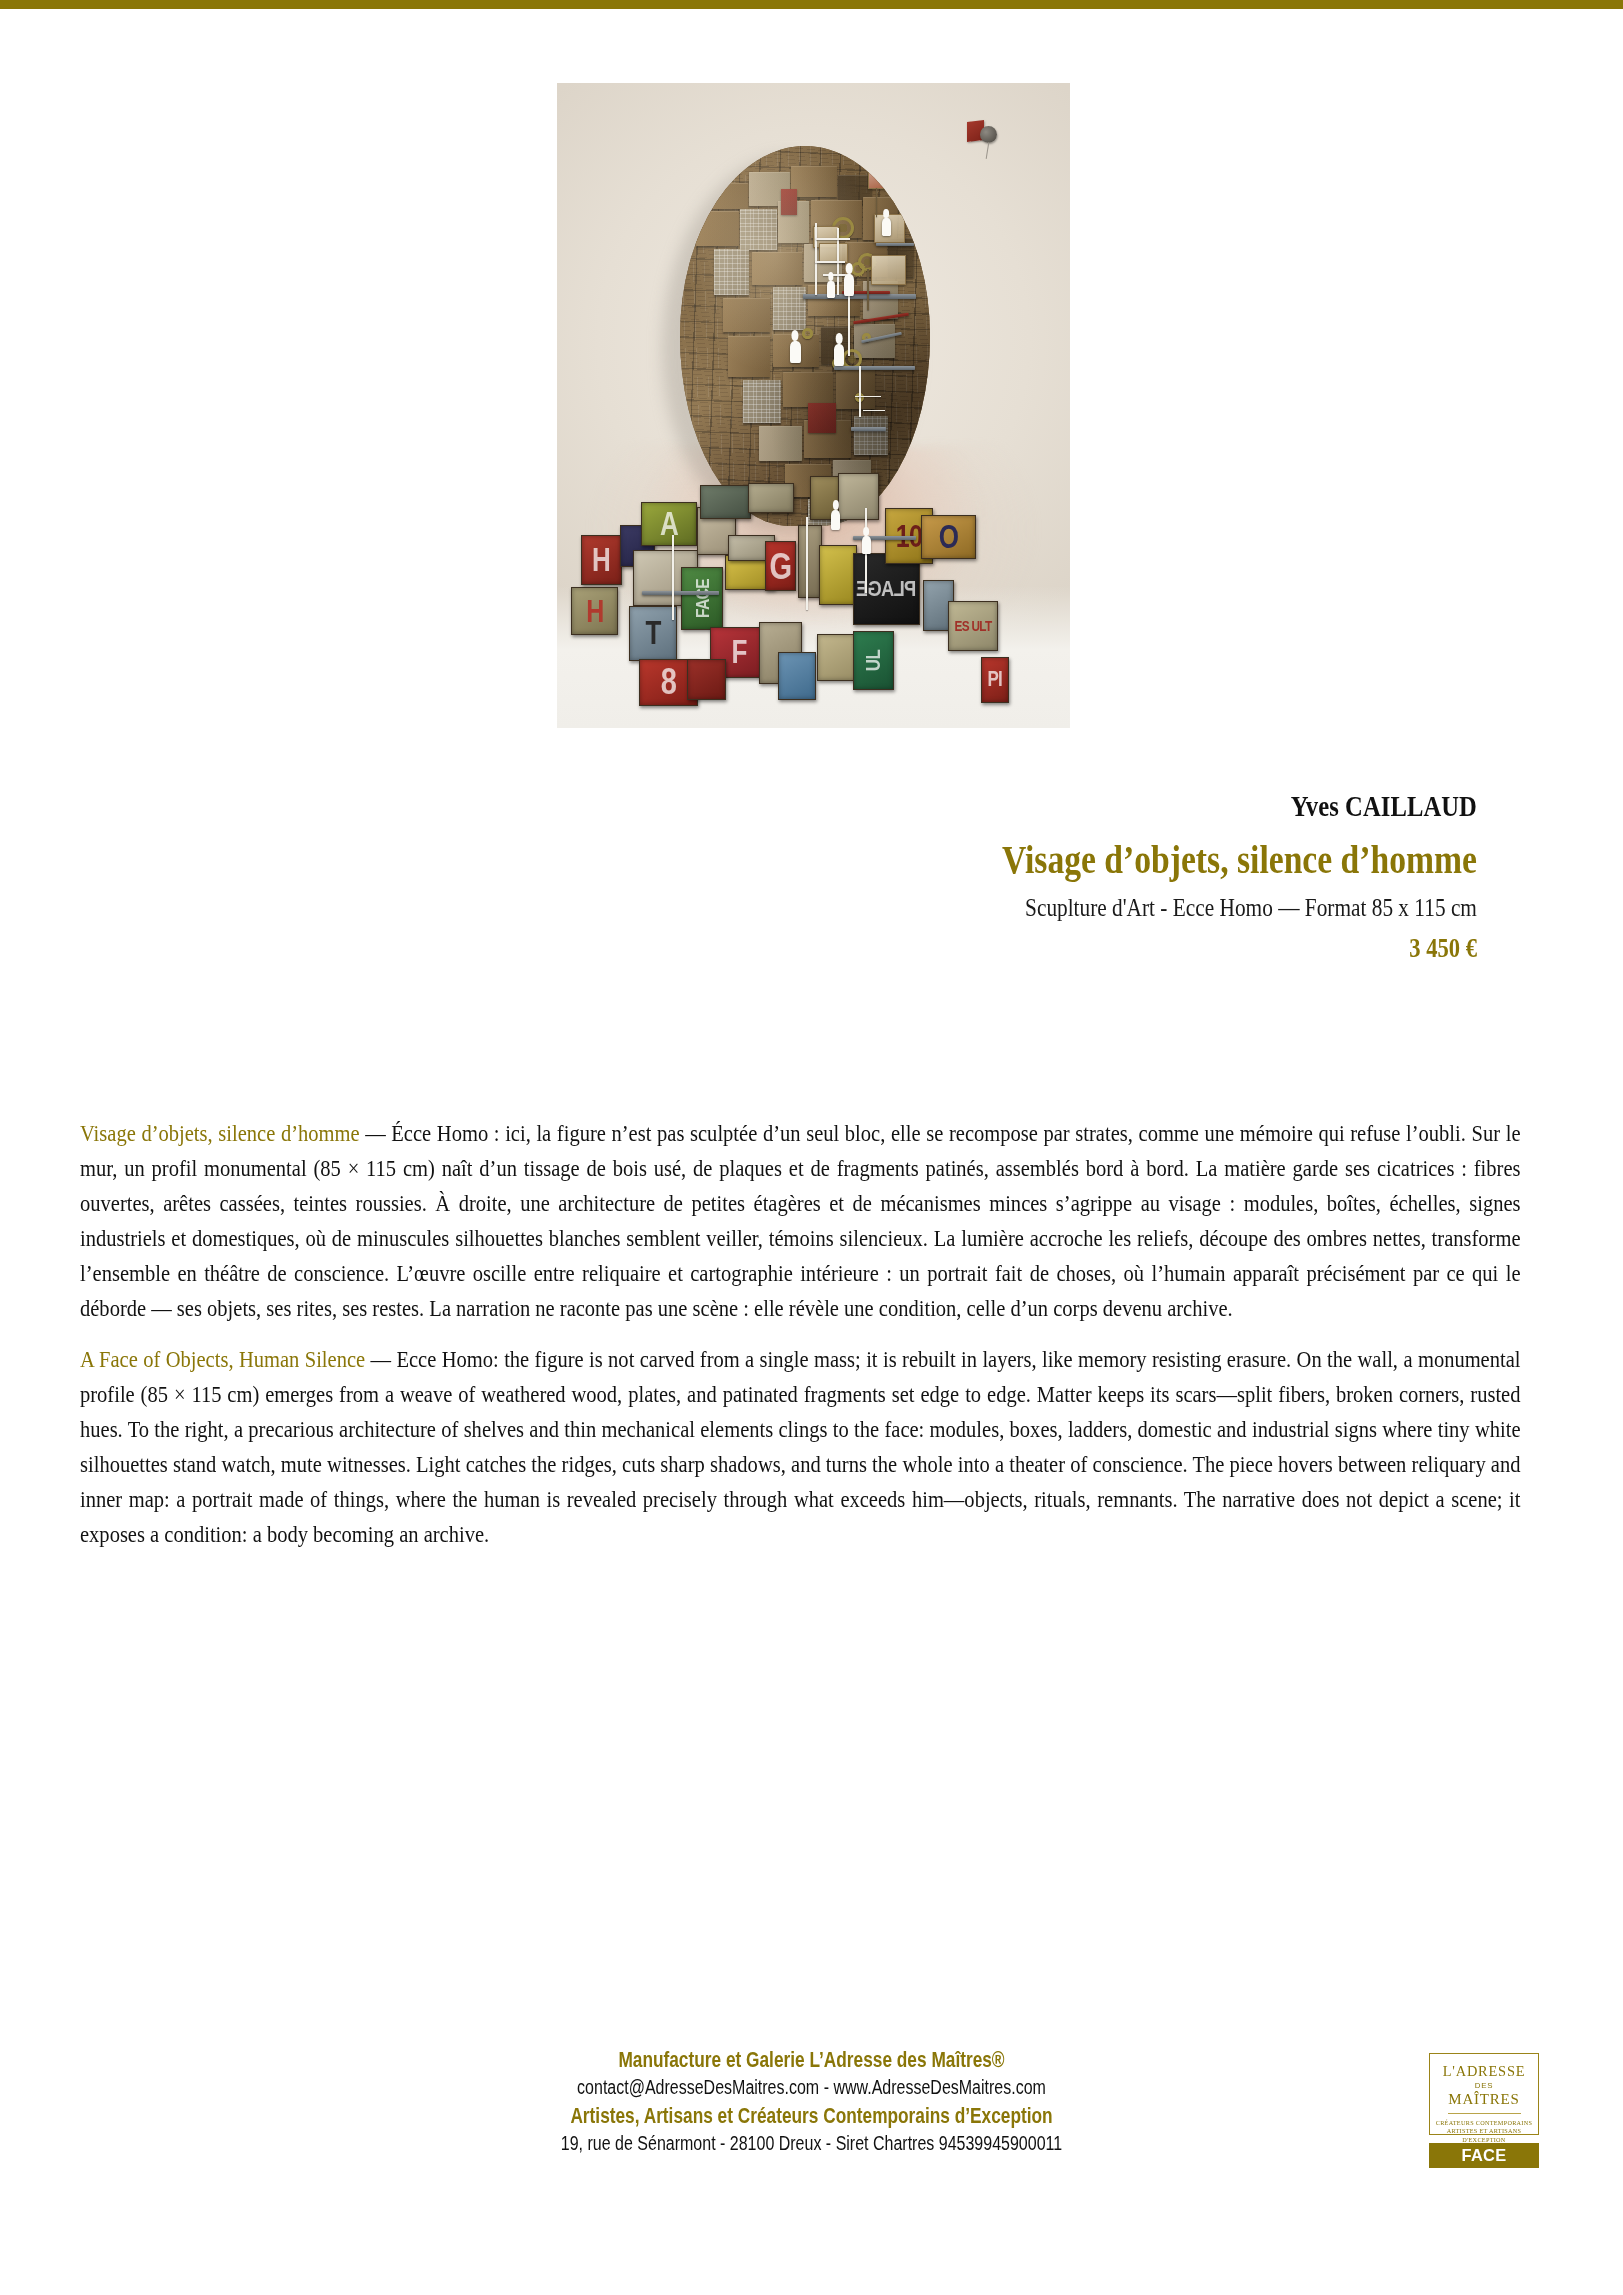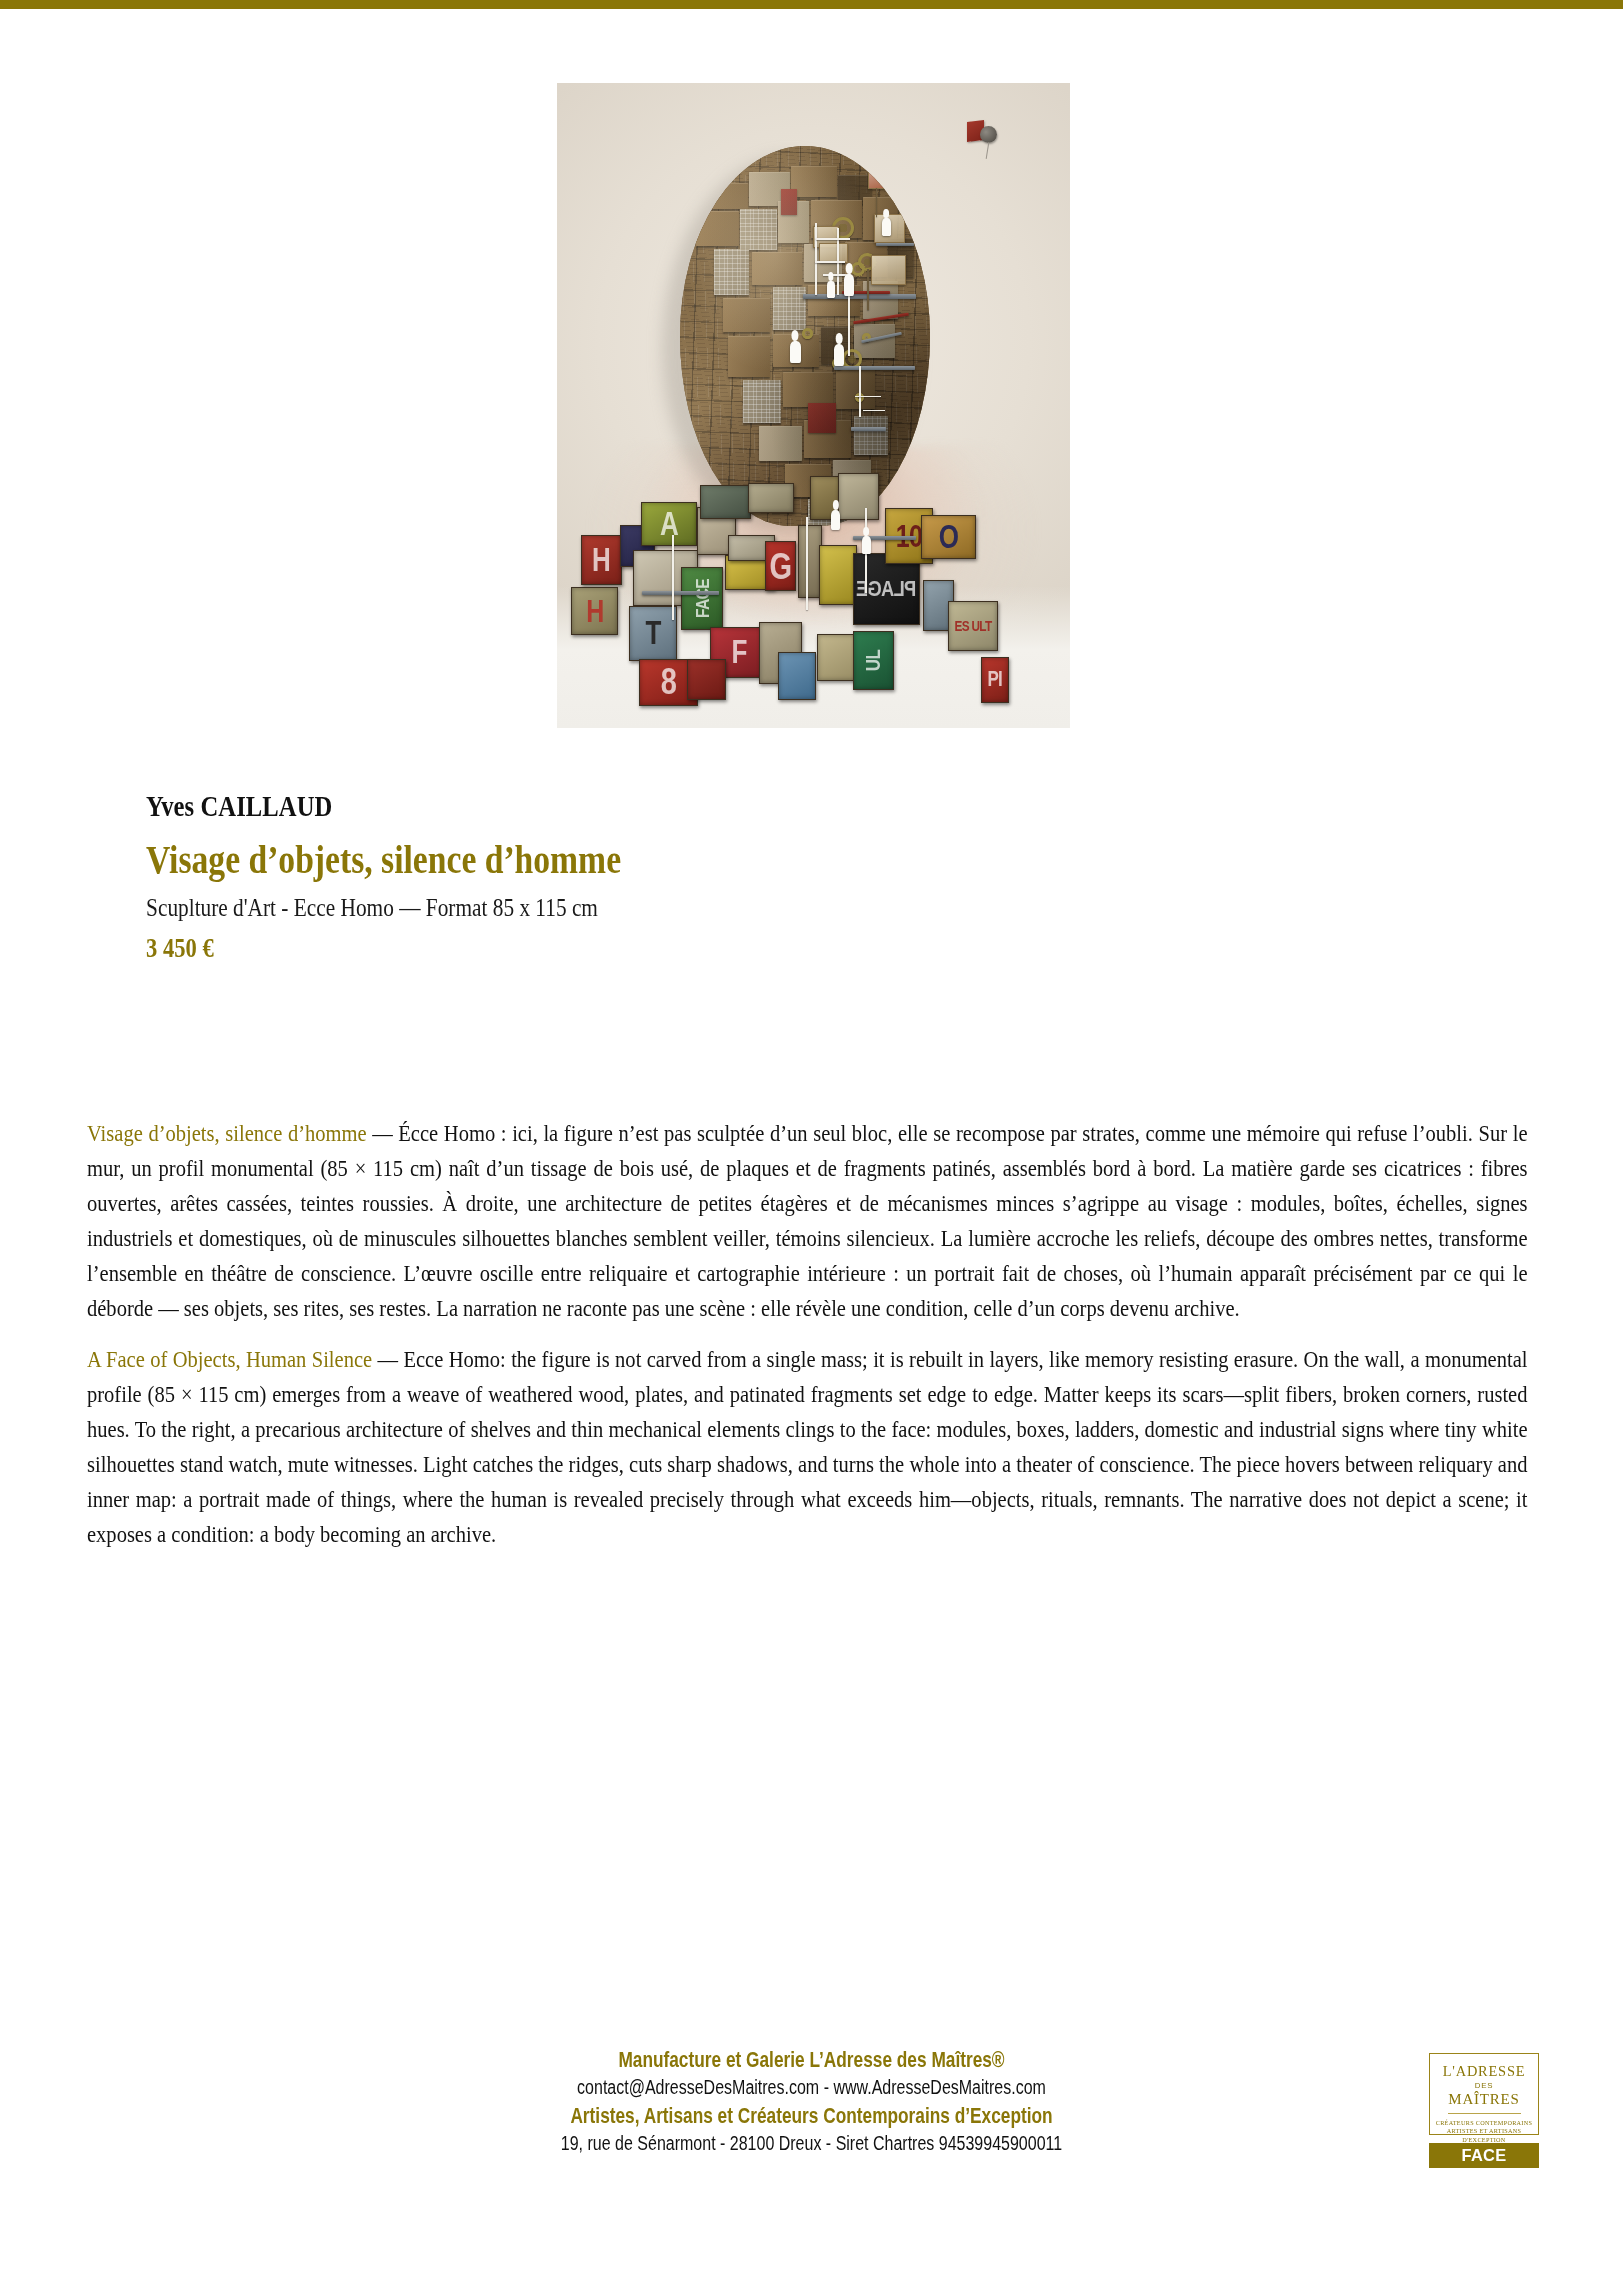--- a/index.html
+++ b/index.html
@@ -216,21 +216,21 @@
     width: 1.3px; height: 17px;
     background: #9a948b;
     transform: rotate(9deg);
   }
 
   
   .title-block {
     position: absolute;
     left: 0; top: 789px;
     width: 1623px;
-    text-align: left;
+    text-align: right;
   }
   .artist {
     font-family: "Liberation Serif", serif;
     font-weight: 700;
     font-size: 30px;
     color: #111111;
     letter-spacing: 0.1px;
     transform: scaleX(.82);
   }
   .work-title {
@@ -253,21 +253,21 @@
     font-family: "Liberation Serif", serif;
     font-weight: 700;
     font-size: 27.5px;
     color: #8a7608;
     transform: scaleX(.82);
   }
 
   
   .body-copy {
     position: absolute;
-    left: 87px;
+    left: 80px;
     top: 1116px;
     width: 1440px;
   }
   .para {
     font-family: "Liberation Serif", serif;
     font-size: 24px;
     line-height: 35px;
     color: #121212;
     text-align: justify;
     margin: 0 0 16.4px 0;

